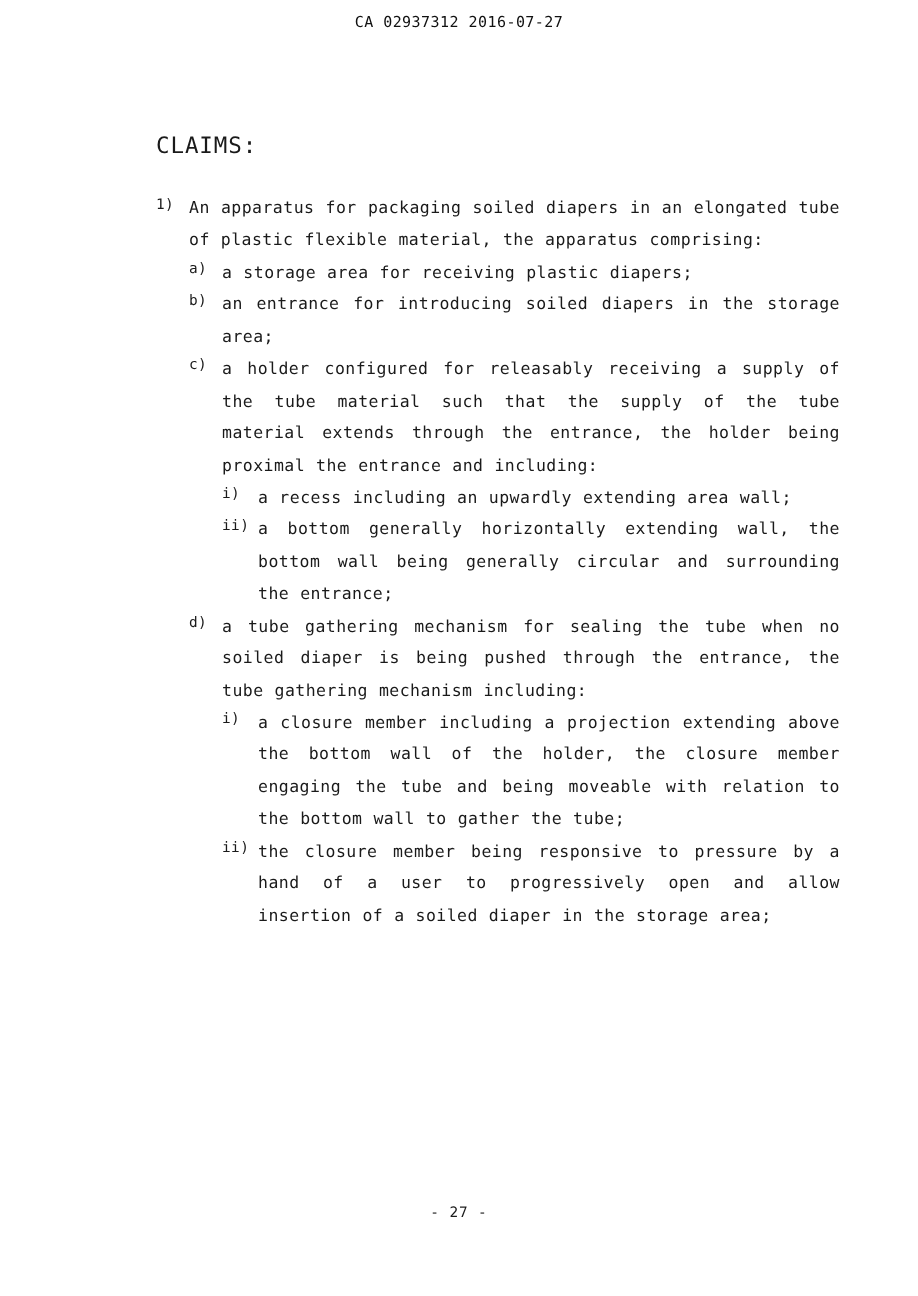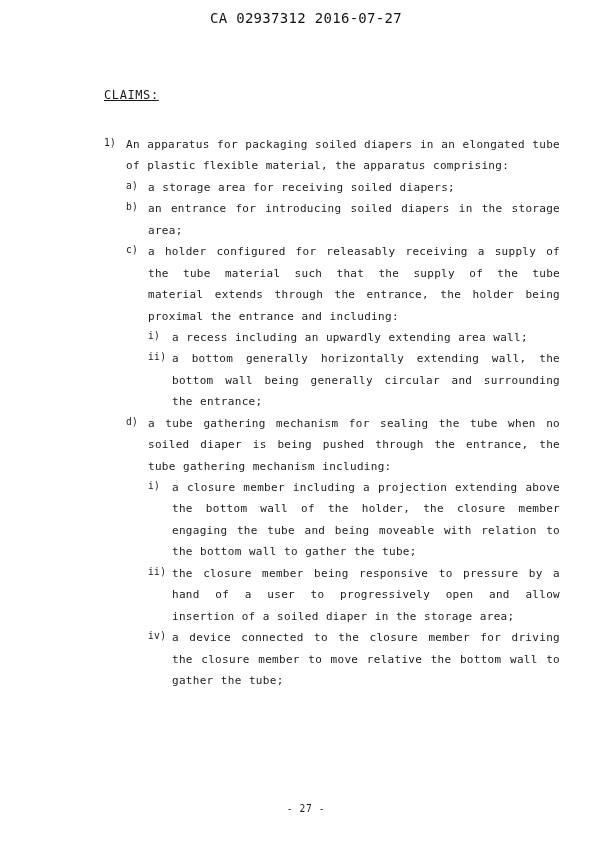--- a/index.html
+++ b/index.html
@@ -20,35 +20,34 @@
     width: 612px;
     height: 864px;
     box-sizing: border-box;
   }
   .header {
     position: absolute;
     top: 10px;
     left: 0;
     width: 612px;
     text-align: center;
-    font-size: 14px;
+    font-size: 10px;
     letter-spacing: 0.3px;
     color: #111;
   }
   .body-area {
     position: absolute;
     top: 88px;
     left: 104px;
     width: 456px;
   }
   .claims-title {
-    font-size: 12px;
+    font-size: 15px;
     letter-spacing: 0.6px;
-    margin-bottom: 32px;
-    text-decoration: underline;
+    margin-bottom: 22px;
   }
   .claim {
     display: flex;
     margin-bottom: 0;
   }
   .marker {
     flex: 0 0 auto;
     font-size: 9.6px;
     line-height: 1.95;
     white-space: pre;
@@ -90,21 +89,21 @@
 
   <div class="body-area">
     <div class="claims-title">CLAIMS:</div>
     <div id="claims-list">
         <div class="claim lvl0">
           <div class="marker">1)</div>
           <div class="text">An apparatus for packaging soiled diapers in an elongated tube of plastic flexible material, the apparatus comprising:</div>
         </div>
         <div class="claim lvl1">
           <div class="marker">a)</div>
-          <div class="text">a storage area for receiving soiled diapers;</div>
+          <div class="text">a storage area for receiving plastic diapers;</div>
         </div>
         <div class="claim lvl1">
           <div class="marker">b)</div>
           <div class="text">an entrance for introducing soiled diapers in the storage area;</div>
         </div>
         <div class="claim lvl1">
           <div class="marker">c)</div>
           <div class="text">a holder configured for releasably receiving a supply of the tube material such that the supply of the tube material extends through the entrance, the holder being proximal the entrance and including:</div>
         </div>
         <div class="claim lvl2">
@@ -120,22 +119,18 @@
           <div class="text">a tube gathering mechanism for sealing the tube when no soiled diaper is being pushed through the entrance, the tube gathering mechanism including:</div>
         </div>
         <div class="claim lvl2">
           <div class="marker">i)</div>
           <div class="text">a closure member including a projection extending above the bottom wall of the holder, the closure member engaging the tube and being moveable with relation to the bottom wall to gather the tube;</div>
         </div>
         <div class="claim lvl2">
           <div class="marker">ii)</div>
           <div class="text">the closure member being responsive to pressure by a hand of a user to progressively open and allow insertion of a soiled diaper in the storage area;</div>
         </div>
-        <div class="claim lvl2">
-          <div class="marker">iv)</div>
-          <div class="text">a device connected to the closure member for driving the closure member to move relative the bottom wall to gather the tube;</div>
-        </div>
       </div>
   </div>
 
   <div class="footer">- 27 -</div>
 
 </div>
 
 </body></html>

